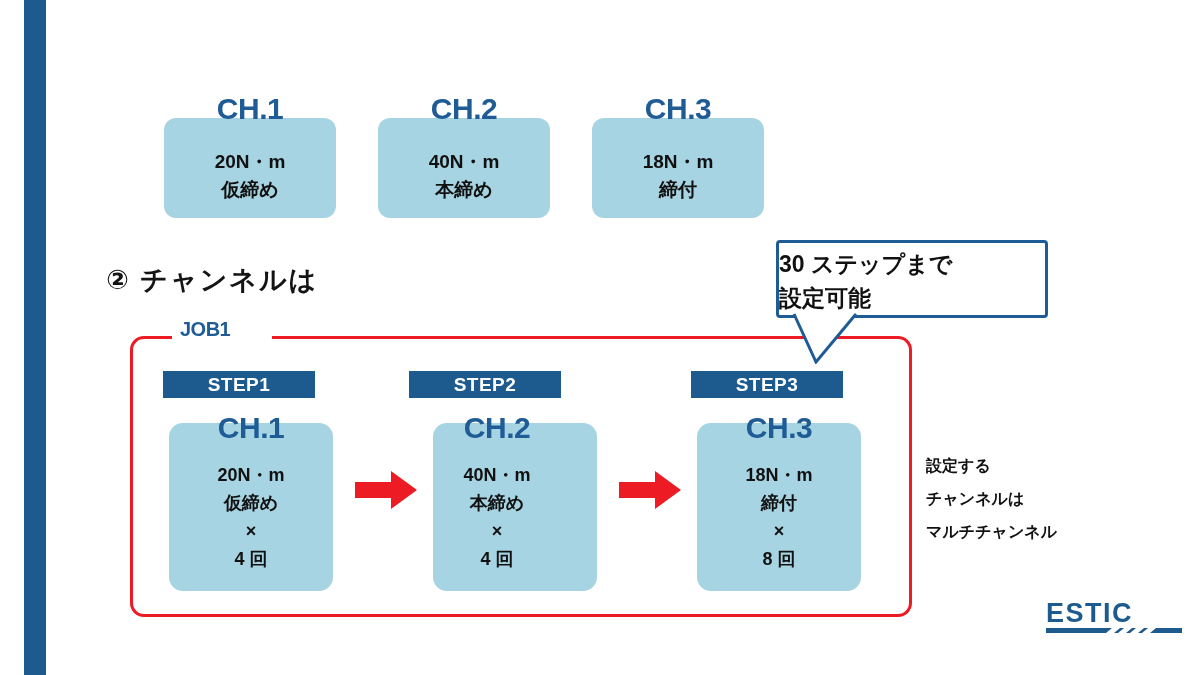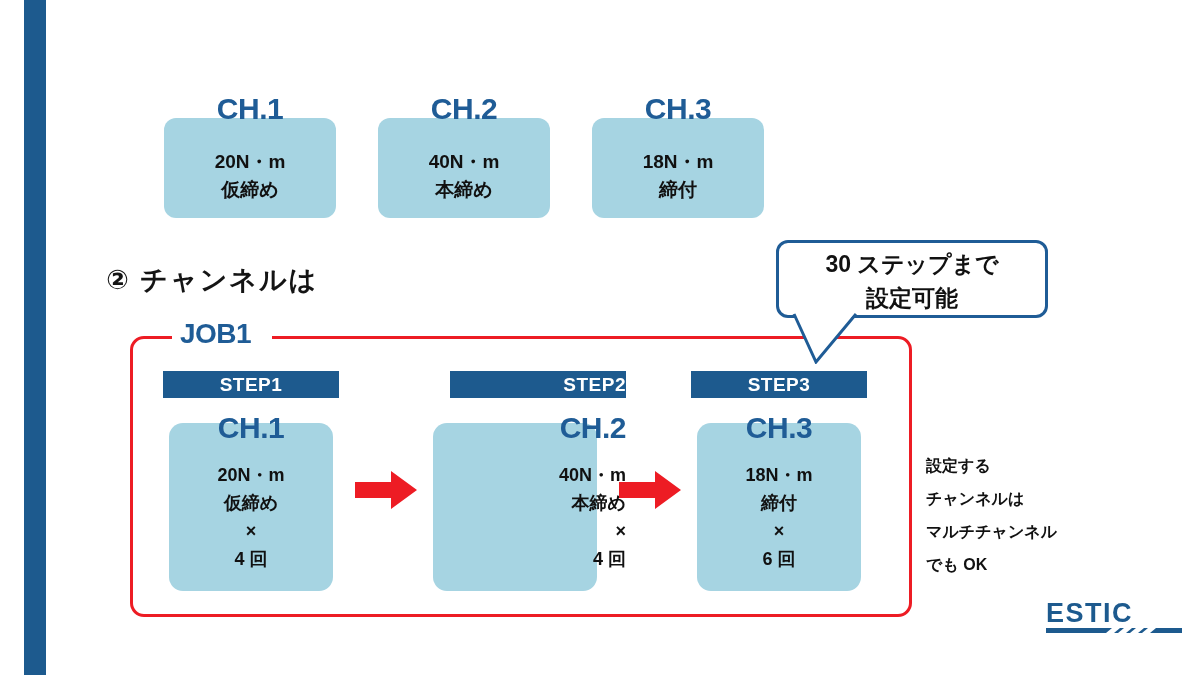--- a/index.html
+++ b/index.html
@@ -93,31 +93,31 @@
     left: 172px;
     top: 326px;
     width: 100px;
     height: 22px;
     background: #ffffff;
   }
   #job-label {
     position: absolute;
     left: 180px;
     top: 318px;
-    font-size: 28px;
+    font-size: 20px;
     font-weight: bold;
     color: #1f5c96;
     letter-spacing: -0.5px;
     white-space: nowrap;
   }
 
   
   .step-header {
     position: absolute;
-    width: 176px;
+    width: 152px;
     height: 27px;
     background: #1d5a8e;
     color: #ffffff;
     font-size: 19px;
     font-weight: bold;
     text-align: center;
     line-height: 27px;
     letter-spacing: 0.5px;
     top: 371px;
     white-space: nowrap;
@@ -146,21 +146,21 @@
     width: 176px;
     text-align: center;
     top: 461px;
     font-size: 18px;
     font-weight: bold;
     color: #111111;
     line-height: 28px;
     white-space: nowrap;
   }
   .s1 { left: 163px; }
-  .s2 { left: 450px; text-align: right; }
+  .s2 { left: 409px; }
   .s3 { left: 691px; }
   .s1-card { left: 169px; }
   .s2-card { left: 433px; }
   .s3-card { left: 697px; }
 
   
   .arrow {
     position: absolute;
     top: 471px;
     width: 62px;
@@ -170,24 +170,24 @@
   .arrow-b { left: 619px; }
 
   
   #callout {
     position: absolute;
     left: 776px;
     top: 240px;
     width: 272px;
     height: 78px;
     border: 3px solid #1f5c96;
-    border-radius: 12px;
+    border-radius: 4px;
     box-sizing: border-box;
     background: #ffffff;
-    text-align: center;
+    text-align: left;
     color: #111111;
     font-size: 23px;
     font-weight: bold;
     line-height: 34px;
     padding-top: 4px;
   }
   #callout-tail {
     position: absolute;
     left: 790px;
     top: 312px;
@@ -283,39 +283,38 @@
     </svg>
   </div>
 
   <div class="step-header s3">STEP3</div>
   <div class="step-card s3-card"></div>
   <div class="step-ch-label s3">CH.3</div>
   <div class="step-body s3">
     <div>18N・m</div>
     <div>締付</div>
     <div>×</div>
-    <div>6 回</div>
+    <div>8 回</div>
   </div>
 
   <div id="callout">
     <div>30 ステップまで</div>
     <div>設定可能</div>
   </div>
   <div id="callout-tail">
     <svg width="70" height="52" viewBox="0 0 70 52">
       <polygon points="4,0 66,0 26,50" fill="#ffffff"></polygon>
       <polyline points="4,2 26,50 66,2" fill="none" stroke="#1f5c96" stroke-width="3"></polyline>
     </svg>
   </div>
 
   <div id="side-note">
     <div>設定する</div>
     <div>チャンネルは</div>
     <div>マルチチャンネル</div>
-    <div>でも OK</div>
   </div>
 
   <div id="logo">
     <svg width="136" height="40" viewBox="0 0 136 40">
       <text x="0" y="24" font-family="Liberation Sans, sans-serif" font-size="27" font-weight="bold" fill="#1d5a8e" letter-spacing="1.5">ESTIC</text>
       <rect x="0" y="30" width="136" height="5" fill="#1d5a8e"></rect>
       <polygon points="66,30 74,30 68,35 60,35" fill="#ffffff"></polygon>
       <polygon points="78,30 86,30 80,35 72,35" fill="#ffffff"></polygon>
       <polygon points="90,30 98,30 92,35 84,35" fill="#ffffff"></polygon>
       <polygon points="102,30 110,30 104,35 96,35" fill="#ffffff"></polygon>

